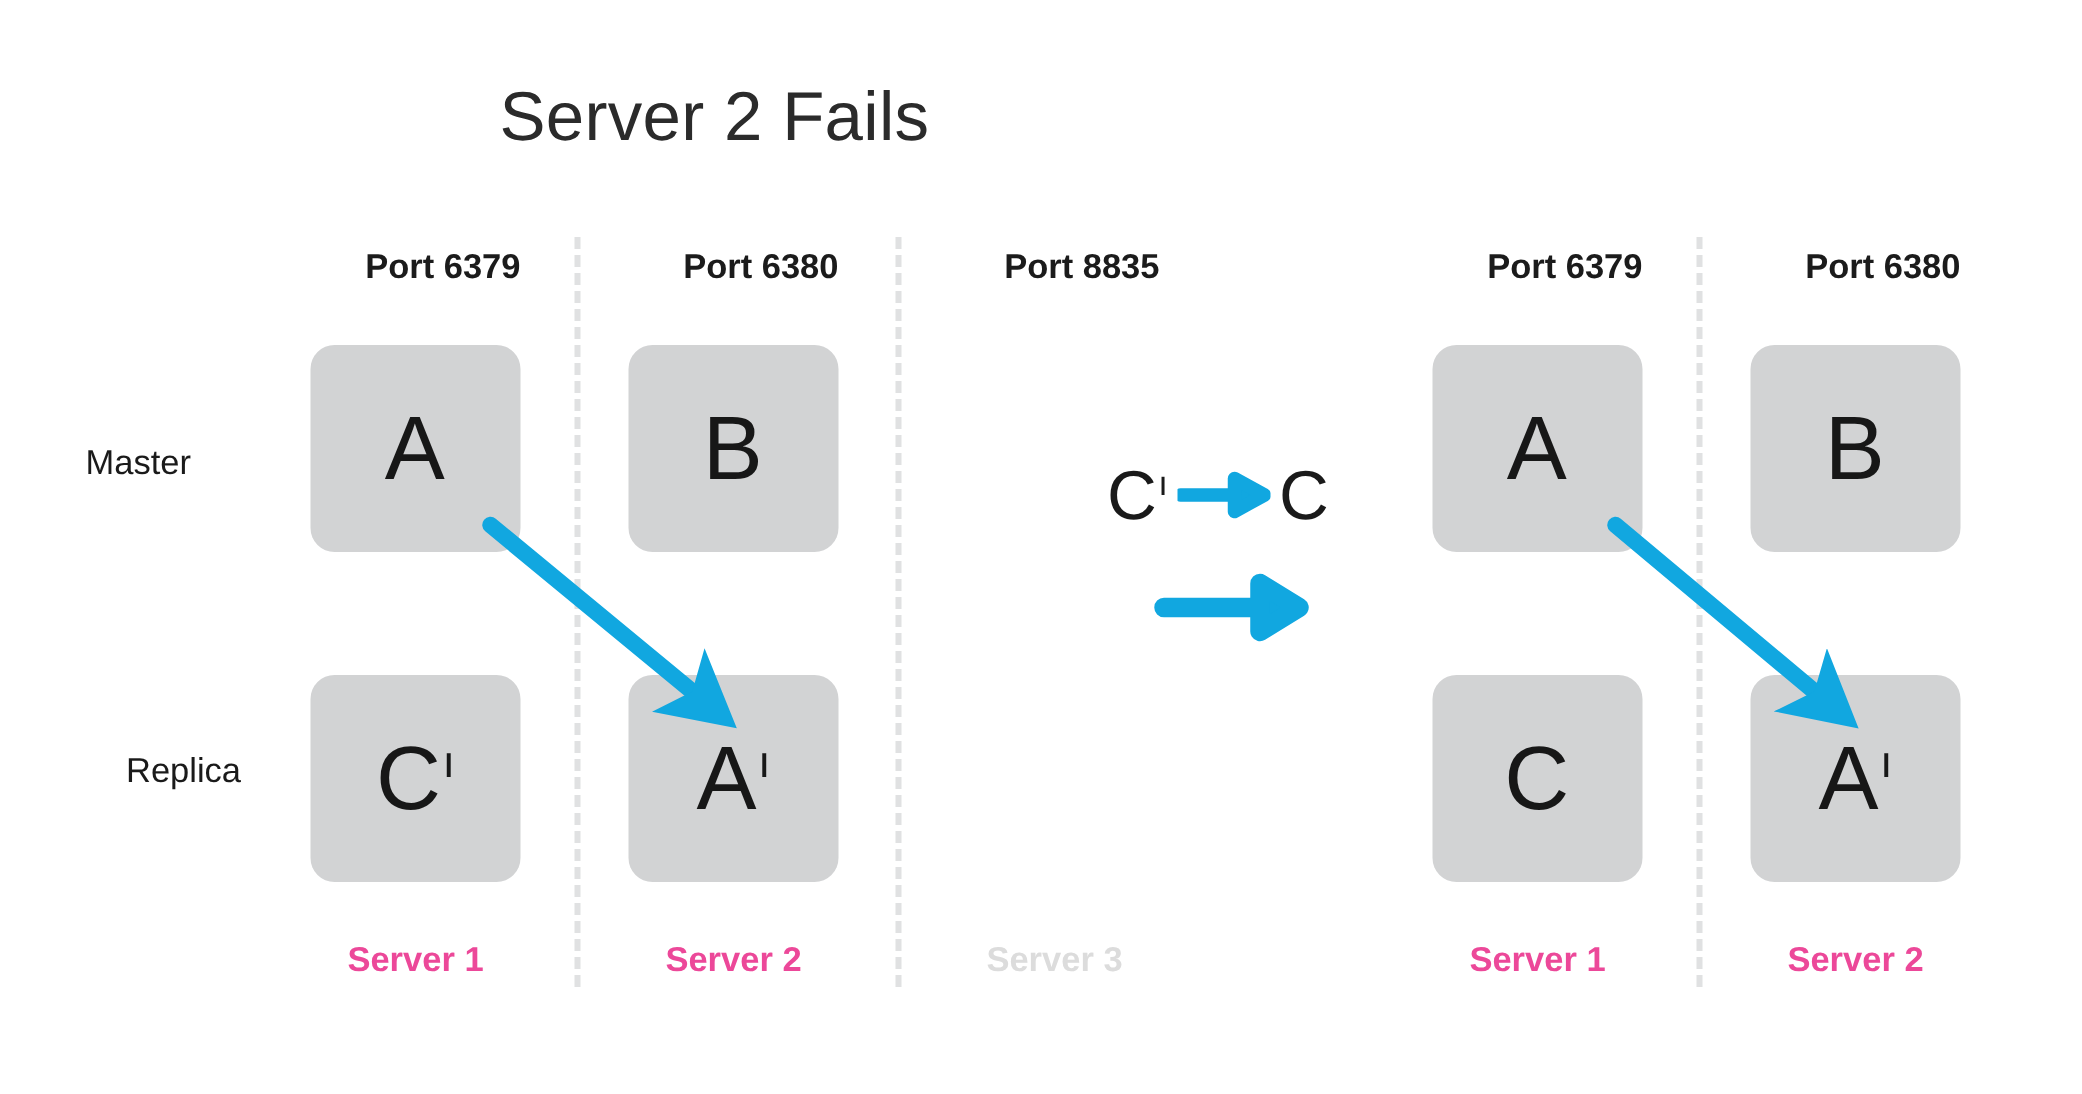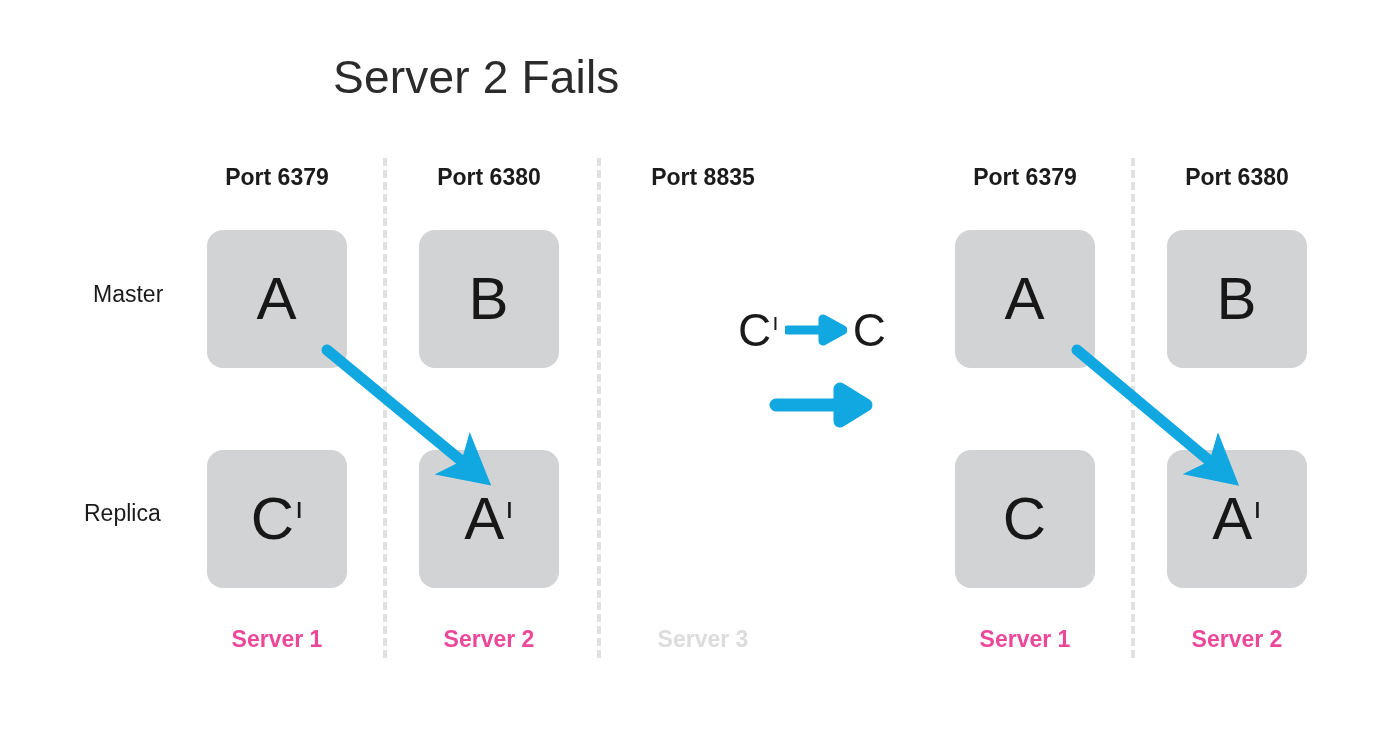--- a/index.html
+++ b/index.html
@@ -33,21 +33,21 @@
   }
 
   
   .row-label {
     position: absolute;
     font-size: 23px;
     font-weight: 400;
     color: #1a1a1a;
     white-space: nowrap;
   }
-  #label-master { left: 57px;  top: 281px; margin-left: 36px; }
+  #label-master { left: 57px;  top: 295px; }
   #label-replica { left: 52px; top: 500px; margin-left: 32px; }
 
   
   .divider {
     position: absolute;
     top: 158px;
     width: 0px;
     height: 500px;
     border-left: 4px dashed #e0e1e2;
   }
@@ -59,21 +59,21 @@
   .column {
     position: absolute;
     top: 158px;
     width: 140px;
   }
   .port-label {
     position: absolute;
     top: 6px;
     left: 0;
     width: 140px;
-    text-align: center;
+    text-align: right;
     font-size: 23px;
     font-weight: 700;
     color: #1b1b1b;
     white-space: nowrap;
   }
   .server-label {
     position: absolute;
     top: 468px;
     left: 0;
     width: 140px;

